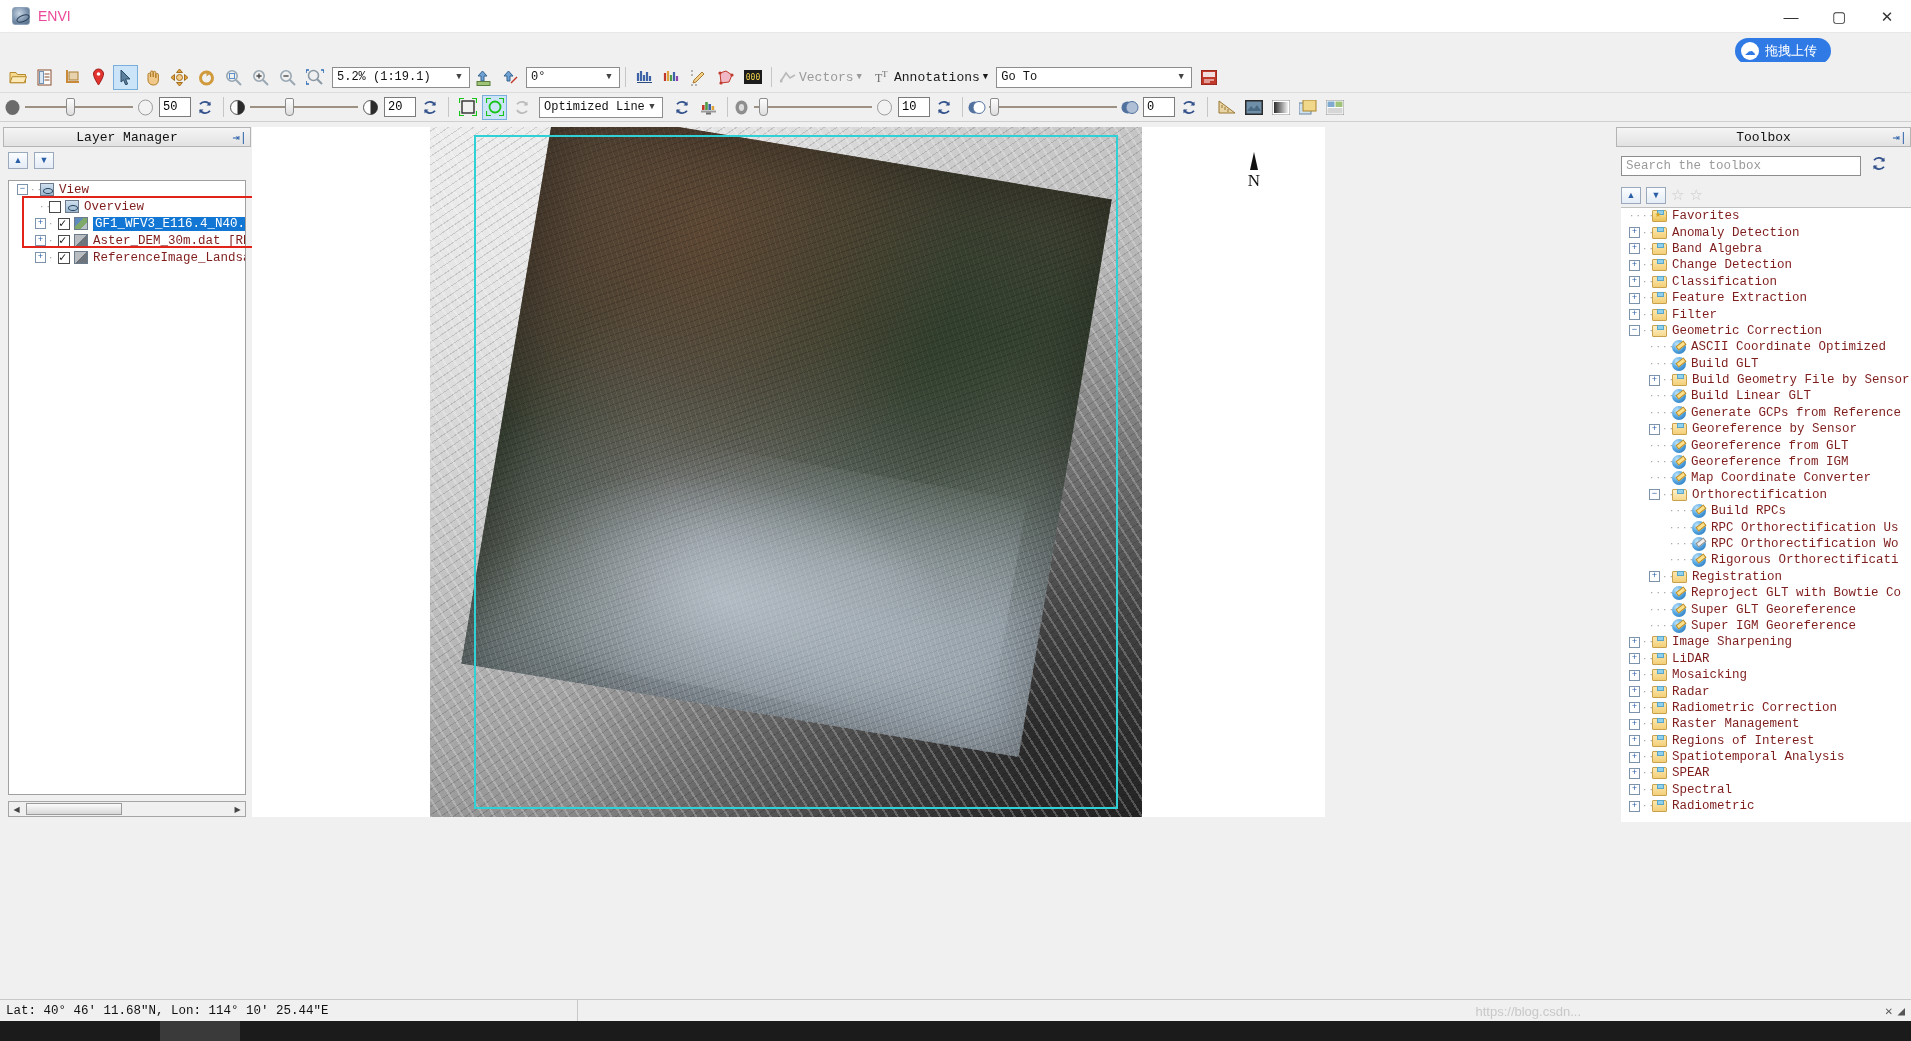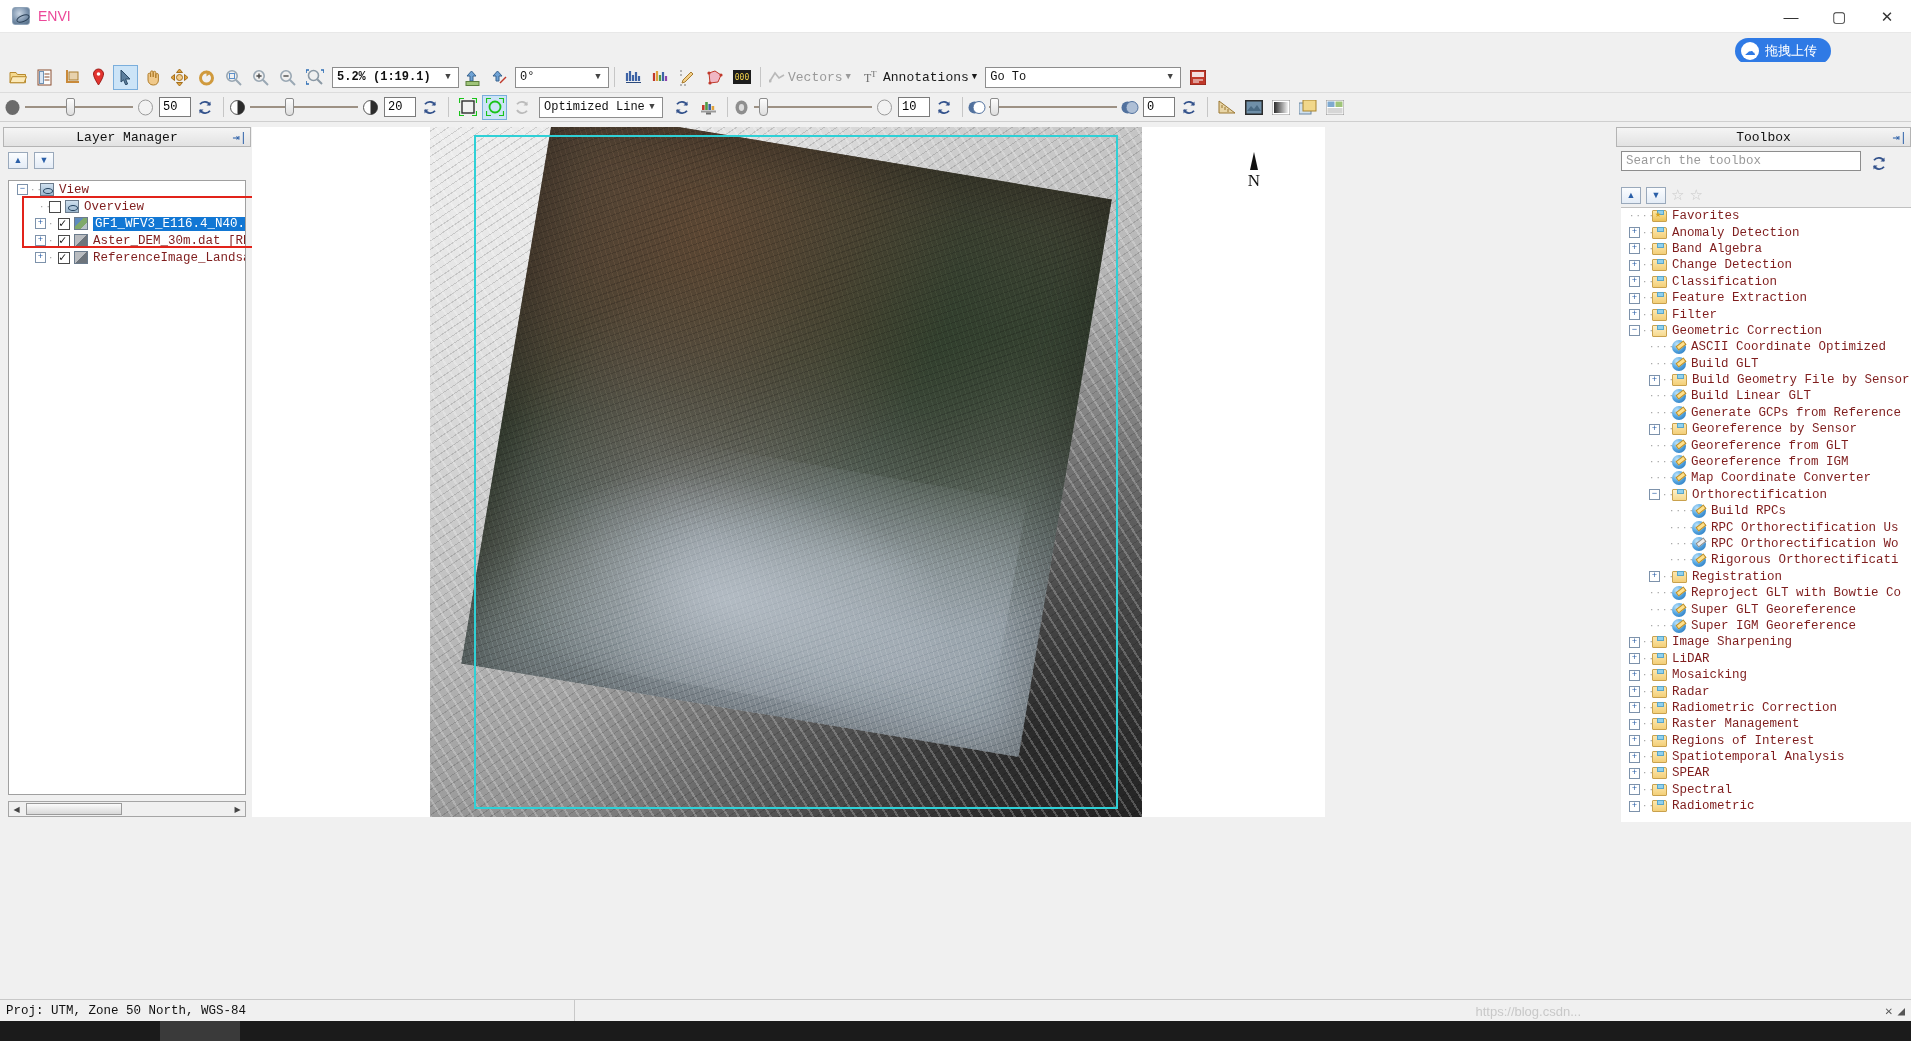--- a/index.html
+++ b/index.html
@@ -87,21 +87,21 @@
   .combo {
     height: 21px; border: 1px solid #8d8d8d; background: #fff;
     display: flex; align-items: center; padding: 0 2px 0 4px;
     font-family: "Liberation Mono", monospace; font-size: 12px; color: #111;
     flex: none;
   }
   .combo .cval { overflow: hidden; white-space: nowrap; flex: 1; }
   .combo .carrow {
     width: 16px; text-align: center; font-size: 9px; color: #444;
   }
-  .zoom-combo { width: 127px; margin-left: 4px; font-weight: bold; }
+  .zoom-combo { width: 138px; margin-left: 4px; }
   .rot-combo  { width: 94px; margin-left: 2px; }
   .stretch-combo { width: 124px; }
   .goto-combo { width: 196px; }
 
   .txtbox {
     height: 20px; width: 32px; border: 1px solid #7b7b7b; background: #fff;
     font-family: "Liberation Mono", monospace; font-size: 12px;
     display: flex; align-items: center; padding-left: 3px; flex: none;
   }
   .dropword { font-family: "Liberation Mono", monospace; font-size: 13px; color:#1a1a1a; }
@@ -184,21 +184,21 @@
   .lm-hscroll .thumb {
     height: 12px; width: 96px; background: linear-gradient(#fbfbfb,#d8d8d8);
     border: 1px solid #9a9a9a; margin-left: 2px;
   }
 
   
   .tb {
     position: absolute; right: 0px; top: 127px; width: 295px; height: 700px;
     background: #f0f0f0;
   }
-  .tb .search-row { margin-top: 4px; display:flex; align-items:flex-start; padding-left:5px; gap:4px;}
+  .tb .search-row { margin-top: 4px; display:flex; align-items:flex-end; padding-left:5px; gap:4px;}
   .search-input {
     width: 240px; height: 20px; border: 1px solid #8d8d8d; background: #fff;
     font-family: "Liberation Mono", monospace; font-size: 12.5px; color: #9a9a9a;
     display:flex; align-items:center; padding-left:4px;
   }
   .tb .sec-sep { height: 7px; }
   .tb .btnrow { height: 24px; display:flex; align-items:center; padding-left:5px; gap:5px; }
   .star { font-size: 15px; color: #c9c9c9; }
   .tbtree {
     position: absolute; left: 5px; top: 80px; width: 290px; height: 615px;
@@ -1021,21 +1021,21 @@
         <div class="tbrow" style="padding-left: 8px;">
           <span class="expander">+</span>
           <span class="dots">··</span>
           <span class="folder"></span>
           <span class="lbl">Radiometric</span>
         </div>
       </div>
   </div>
 
   <div class="statusbar">
-    <div class="sb-cell sb-proj">Proj: UTM, Zone 50 North, WGS-84</div>
+    <div class="sb-cell sb-coord">Lat: 40° 46′ 11.68″N, Lon: 114° 10′ 25.44″E</div>
     <div class="sb-cell sb-grow"></div>
     <div class="sb-right">
       <span>✕</span>
       <span>◢</span>
     </div>
   </div>
   <div class="watermark">https://blog.csdn...</div>
 
   <div class="taskbar">
     <div class="tb-item"></div>

